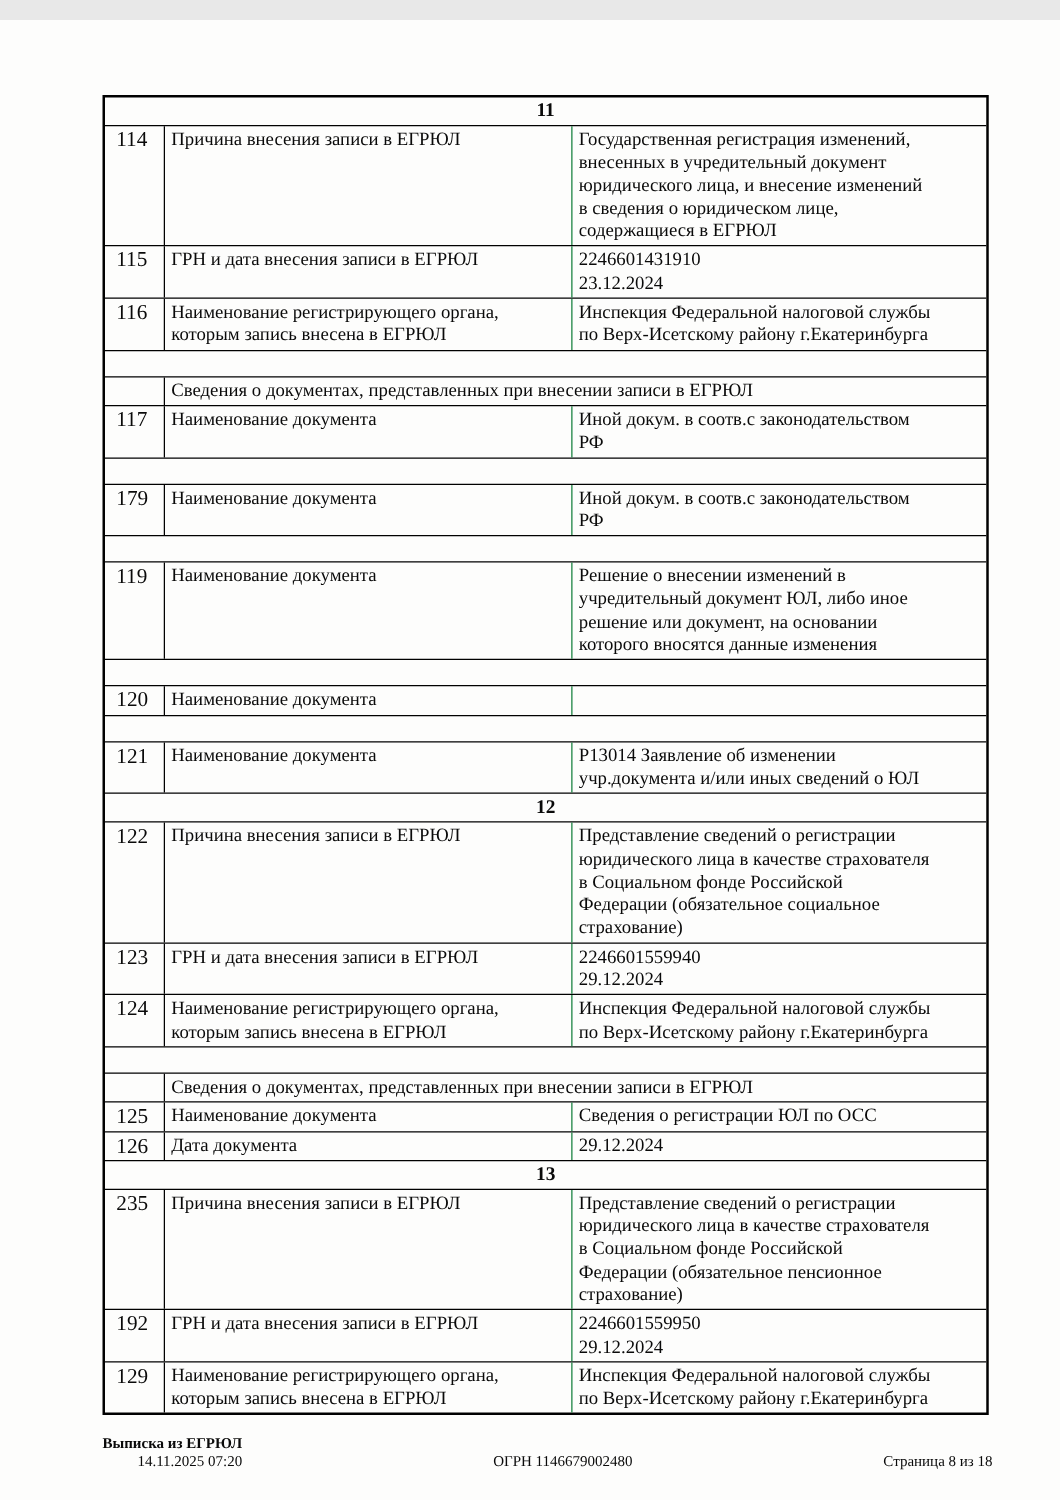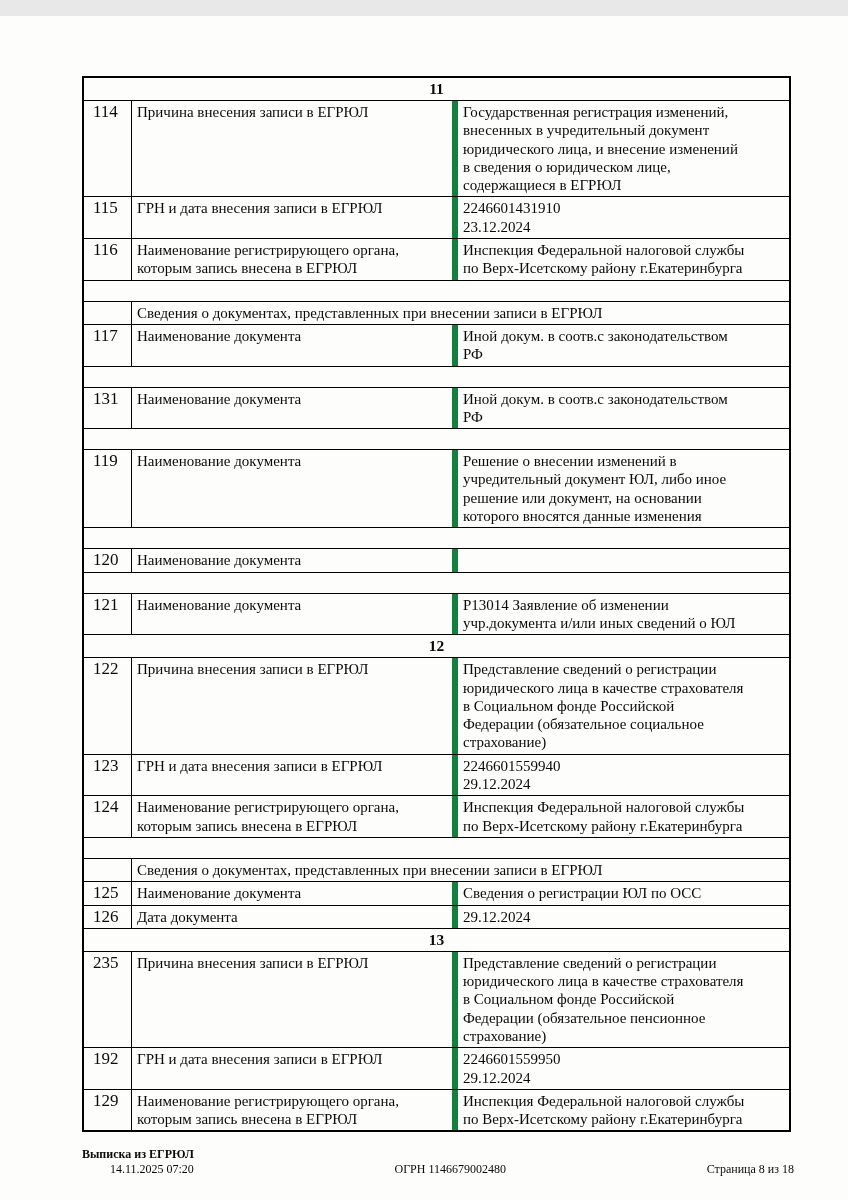--- a/index.html
+++ b/index.html
@@ -38,21 +38,21 @@
     width: 48px;
     border-right: 1px solid #000;
     padding: 2px 4px 2px 9px;
     box-sizing: border-box;
     font-size: 17px;
     line-height: 18.3px;
   }
   .c2 {
     flex: 0 0 326px;
     width: 326px;
-    border-right: 6px solid #15803d;
+    border-right: 1px solid #15803d;
     padding: 2px 8px 2px 5px;
     box-sizing: border-box;
     font-size: 15px;
     line-height: 18.3px;
     white-space: pre-line;
   }
   .c3 {
     flex: 1 1 auto;
     padding: 2px 0 2px 5px;
     box-sizing: border-box;
@@ -130,21 +130,21 @@
         <div class="c23">Сведения о документах, представленных при внесении записи в ЕГРЮЛ</div>
       </div>
       <div class="row entry">
         <div class="c1">117</div>
         <div class="c2">Наименование документа</div>
         <div class="c3">Иной докум. в соотв.с законодательством
 РФ</div>
       </div>
       <div class="row spacer"></div>
       <div class="row entry">
-        <div class="c1">131</div>
+        <div class="c1">179</div>
         <div class="c2">Наименование документа</div>
         <div class="c3">Иной докум. в соотв.с законодательством
 РФ</div>
       </div>
       <div class="row spacer"></div>
       <div class="row entry">
         <div class="c1">119</div>
         <div class="c2">Наименование документа</div>
         <div class="c3">Решение о внесении изменений в
 учредительный документ ЮЛ, либо иное

